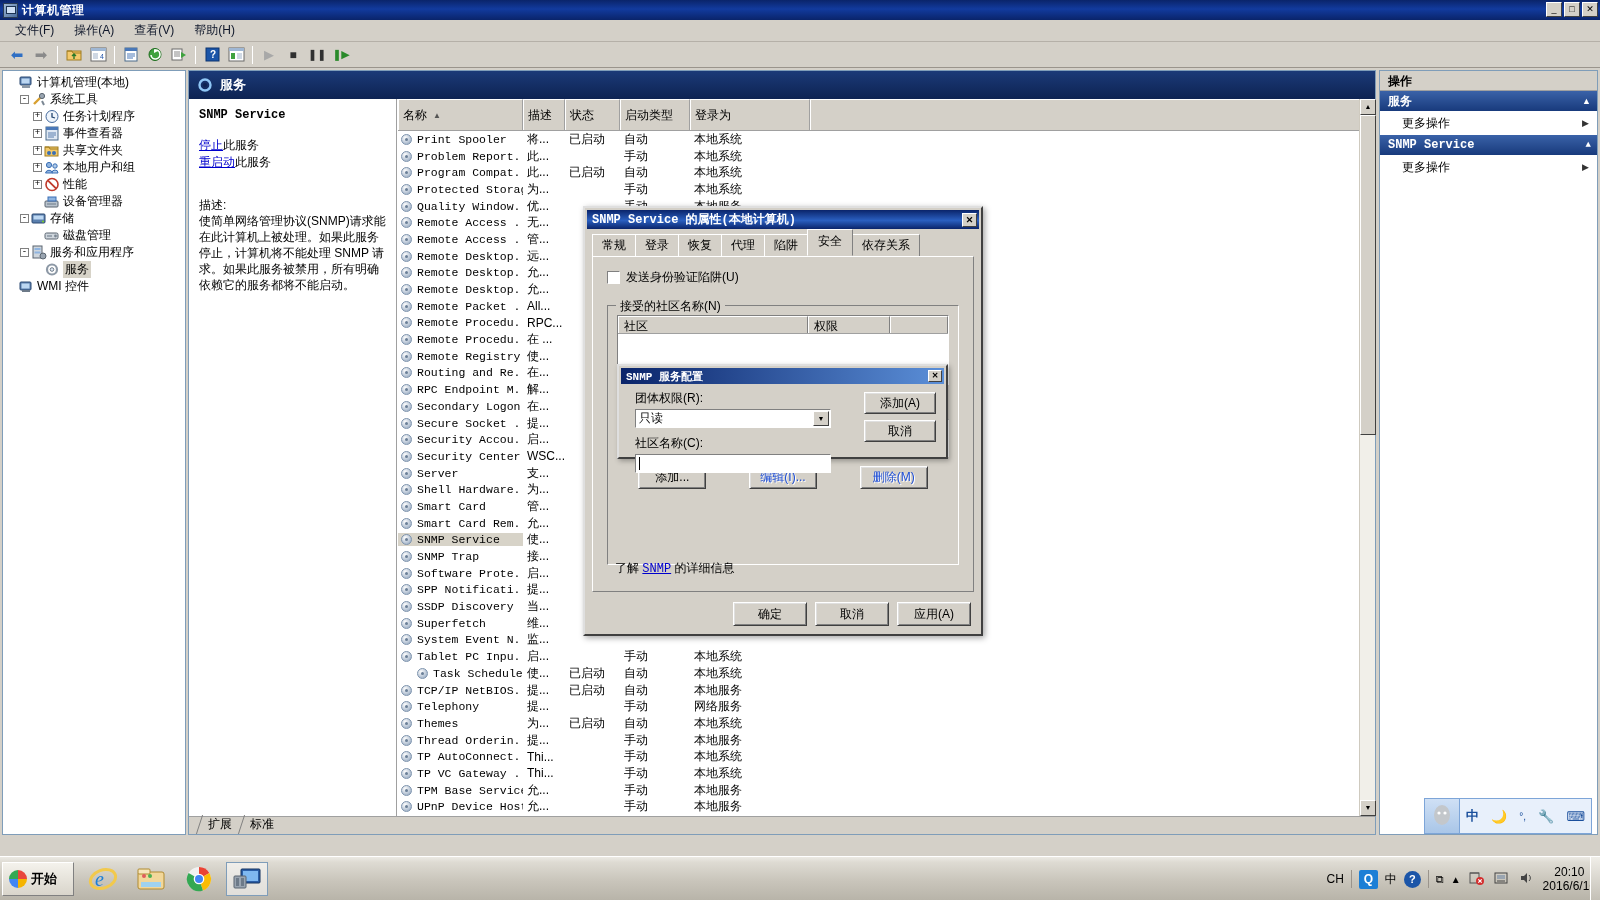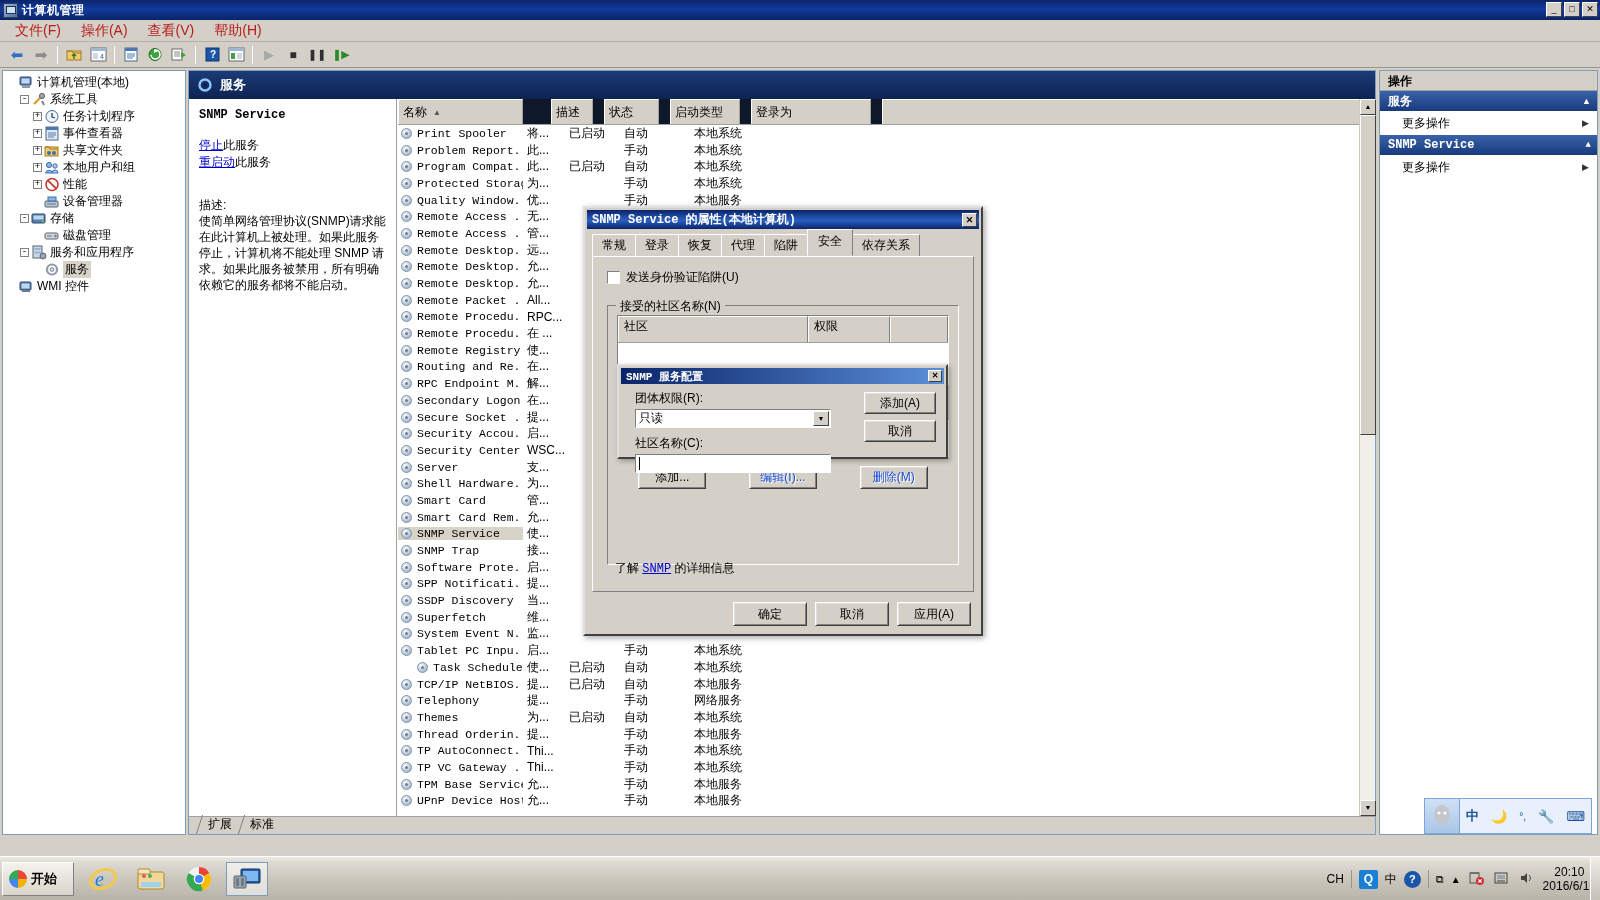--- a/index.html
+++ b/index.html
@@ -35,21 +35,21 @@
     border: 1px solid; border-color: #fff #404040 #404040 #fff;
     font-size: 9px; line-height: 12px; text-align: center; color: #000;
   }
 
   
   .menubar {
     position: absolute; left: 0; top: 20px; width: 1600px; height: 22px;
     background: #d4d0c8; border-bottom: 1px solid #b5b0a8;
     display: flex; align-items: center; padding-left: 6px; gap: 2px;
   }
-  .menu-item { padding: 2px 9px; font-size: 14px; color: #b91c1c; cursor: default; }
+  .menu-item { padding: 2px 9px; font-size: 12px; color: #0f172a; cursor: default; }
 
   
   .toolbar {
     position: absolute; left: 0; top: 42px; width: 1600px; height: 26px;
     background: #d4d0c8; border-bottom: 1px solid #9a948c;
     display: flex; align-items: center; padding-left: 5px;
   }
   .tb-btn { width: 22px; height: 22px; margin: 0 1px; position: relative;
             display: flex; align-items: center; justify-content: center; }
   .tb-sep { width: 1px; height: 18px; background: #9a948c; margin: 0 4px;
@@ -100,22 +100,22 @@
                 font-family: "Liberation Mono", monospace; }
   .desc-link { color: #0000cd; text-decoration: none; display: block; line-height: 17px; }
   .desc-link u { text-decoration: underline; text-align: right; }
   .desc-body { margin-top: 26px; }
 
   
   .list-pane {
     position: absolute; left: 209px; top: 28px; right: 0; bottom: 18px;
     background: #fff; overflow: hidden;
   }
-  .lheader { display: flex; height: 26px; background: #0f172a;
-             border-bottom: 1px solid #a0a0a0; gap: 11px; }
+  .lheader { display: flex; height: 32px; background: #701a75;
+             border-bottom: 1px solid #a0a0a0; }
   .lh-cell {
     border-right: 1px solid #a0a0a0; border-top: 1px solid #fff;
     border-left: 1px solid #fff;
     font-size: 12px; padding: 1px 4px; display: flex; align-items: center;
     background: #d4d0c8; white-space: nowrap; overflow: hidden;
   }
   .sortarrow { margin-left: 6px; font-size: 8px; color: #555; }
   .lrow { display: flex; height: 16.7px; font-size: 12px; align-items: center;
           white-space: nowrap; }
   .lrow.sel .c-name { background: #d7d3c8; }
@@ -225,21 +225,21 @@
     pointer-events: none;
   }
   .gb-legend {
     position: absolute; left: 8px; top: -8px; background: #d4d0c8;
     padding: 0 4px; font-size: 12px; z-index: 2;
   }
   .gridbox {
     position: absolute; left: 9px; right: 9px; top: 9px; height: 70px;
     background: #fff; border: 1px solid; border-color: #808080 #fff #fff #808080;
   }
-  .grid-head { display: flex; height: 27px; background: #d4d0c8; border-bottom: 1px solid #a0a0a0; }
+  .grid-head { display: flex; height: 18px; background: #d4d0c8; border-bottom: 1px solid #a0a0a0; }
   .gh-cell {
     border-right: 1px solid #808080; border-top: 1px solid #fff; border-left: 1px solid #fff;
     padding: 1px 5px; font-size: 12px; background: #d4d0c8;
   }
   .listbox2 {
     position: absolute; left: 9px; right: 9px; top: 113px; height: 38px;
     background: #fff; border: 1px solid; border-color: #808080 #fff #fff #808080;
   }
   .btnrow { position: absolute; left: 9px; right: 9px; top: 160px; display: flex;
             justify-content: space-around; }
@@ -616,21 +616,21 @@
           <div>使简单网络管理协议(SNMP)请求能在此计算机上被处理。如果此服务停止，计算机将不能处理 SNMP 请求。如果此服务被禁用，所有明确依赖它的服务都将不能启动。</div>
         </div>
       </div>
 
       <div class="list-pane">
         <div class="lheader" id="list-header">
             <div class="lh-cell" style="width: 125px;">
               <span>名称</span>
               <span class="sortarrow">▲</span>
             </div>
-            <div class="lh-cell" style="width: 42px; margin-left: 17px;">
+            <div class="lh-cell" style="width: 42px;">
               <span>描述</span>
             </div>
             <div class="lh-cell" style="width: 55px;">
               <span>状态</span>
             </div>
             <div class="lh-cell" style="width: 70px;">
               <span>启动类型</span>
             </div>
             <div class="lh-cell" style="width: 120px;">
               <span>登录为</span>

